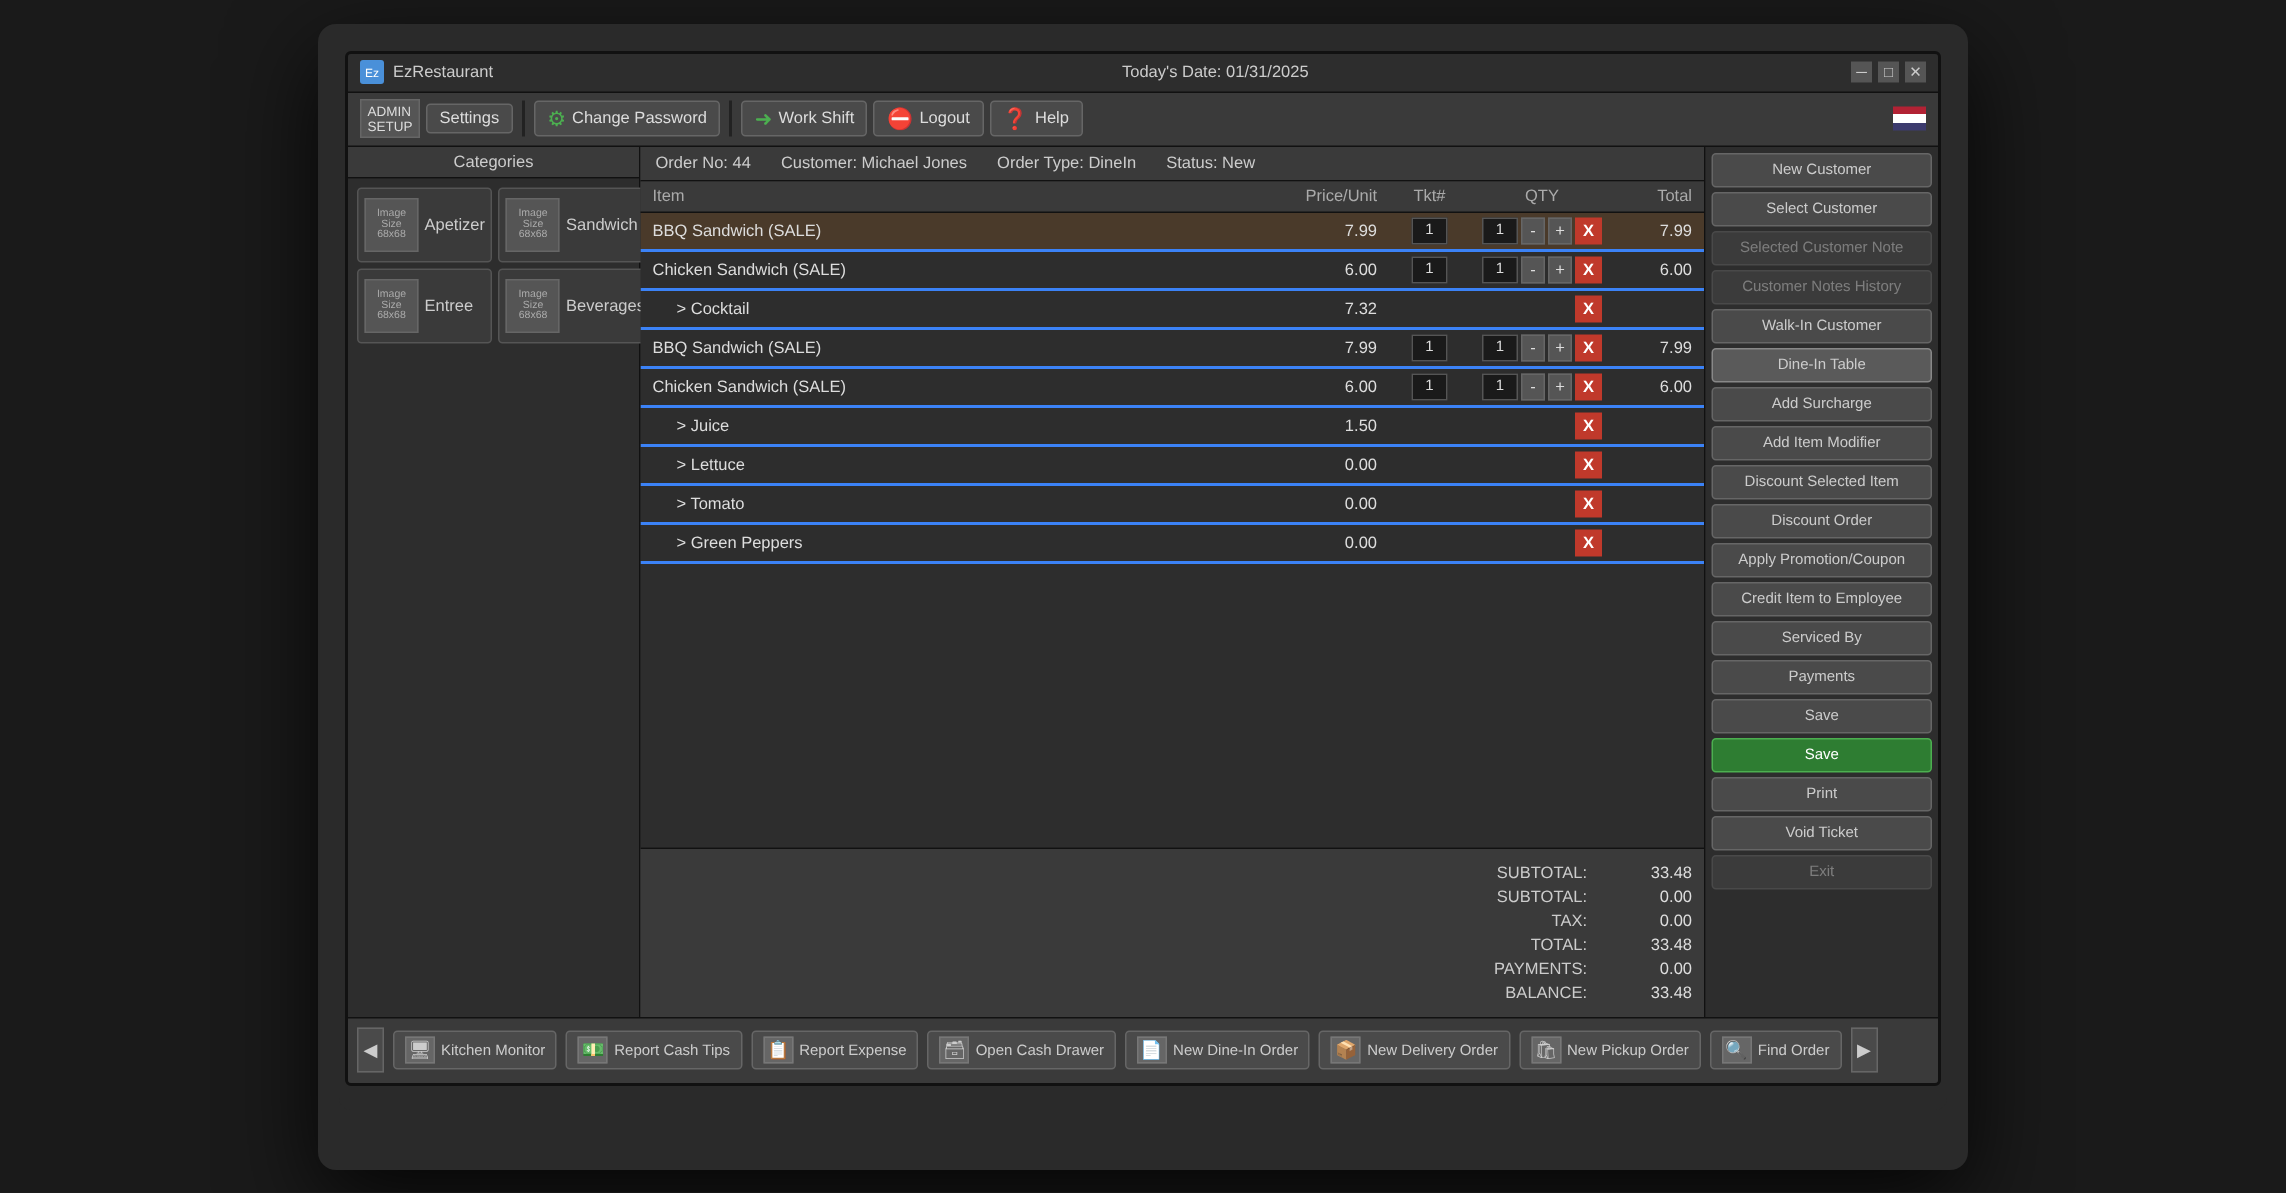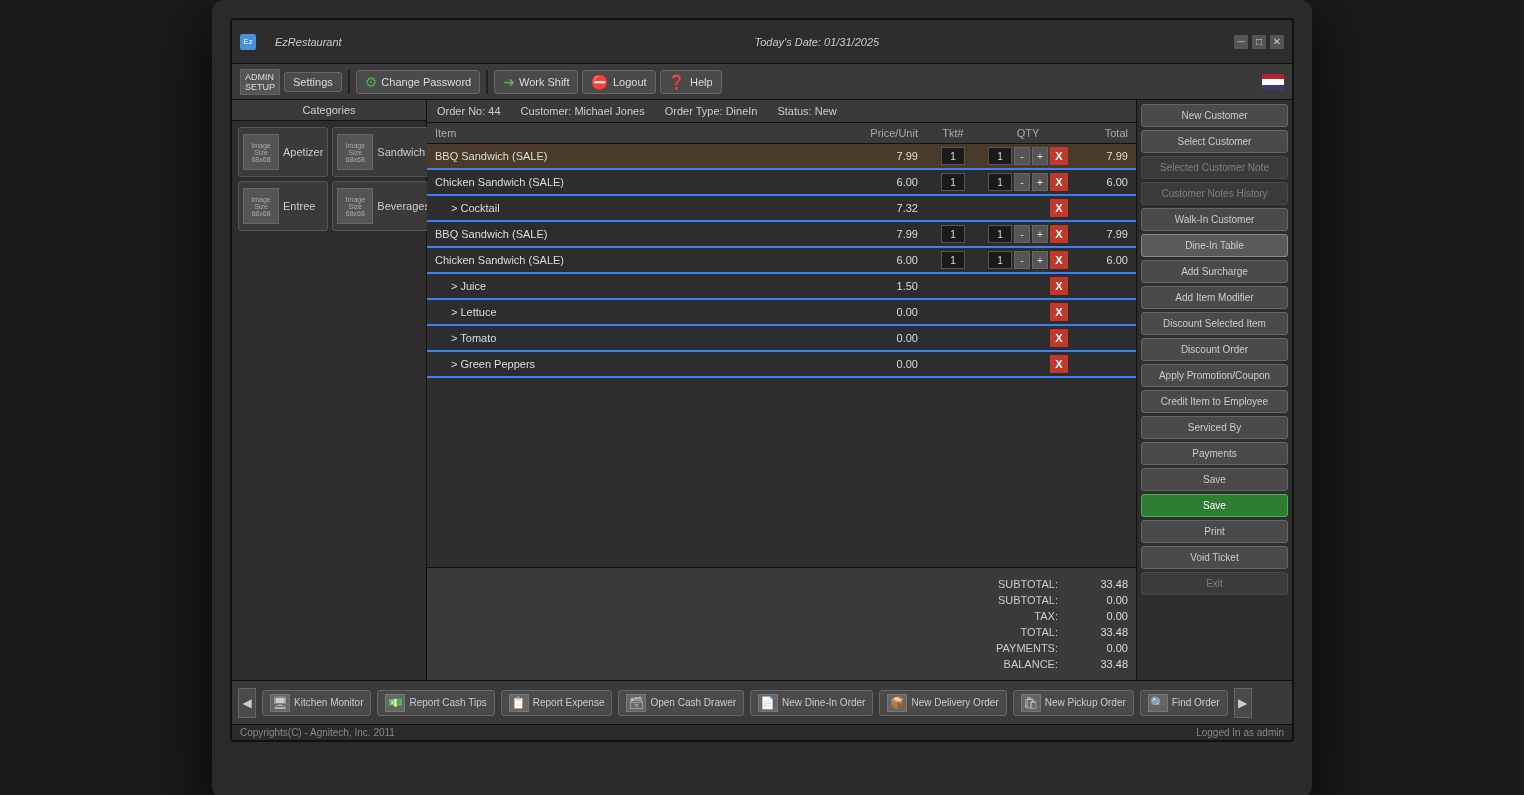--- a/index.html
+++ b/index.html
@@ -24,38 +24,36 @@
       border-radius: 4px;
       overflow: hidden;
       width: 100%;
     }
     
     .title-bar {
       background: #2d2d2d;
       display: flex;
       align-items: center;
       padding: 3px 8px;
-      height: 44px;
+      height: 26px;
       border-bottom: 1px solid #111;
-      gap: 13px;
     }
     .title-bar-logo {
       width: 16px; height: 16px;
       background: #4a90d9;
       border-radius: 2px;
       margin-right: 6px;
       font-size: 8px;
       color: white;
       display: flex; align-items: center; justify-content: center;
     }
     .title-bar-text {
       color: #ccc;
       font-size: 11px;
       flex: 1;
-      font-style: italic;
     }
     .title-bar-controls {
       display: flex; gap: 4px;
     }
     .title-bar-btn {
       width: 14px; height: 14px;
       background: #555;
       border: none;
       color: #ccc;
       font-size: 10px;
@@ -666,19 +664,15 @@
         <div class="bottom-btn-icon">🛍</div>
         <span>New Pickup Order</span>
       </button>
       <button class="bottom-btn">
         <div class="bottom-btn-icon">🔍</div>
         <span>Find Order</span>
       </button>
       <button class="bottom-nav-btn">▶</button>
     </div>
 
-    <div class="status-bar">
-      <span>Copyrights(C) - Agnitech, Inc. 2011</span>
-      <span>Logged In as admin</span>
-    </div>
   </div>
   <div class="laptop-base"></div>
 </div>
 
 </body></html>

